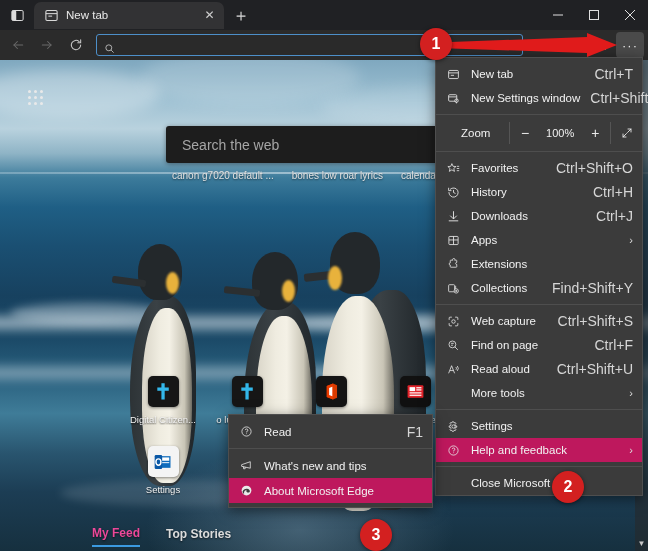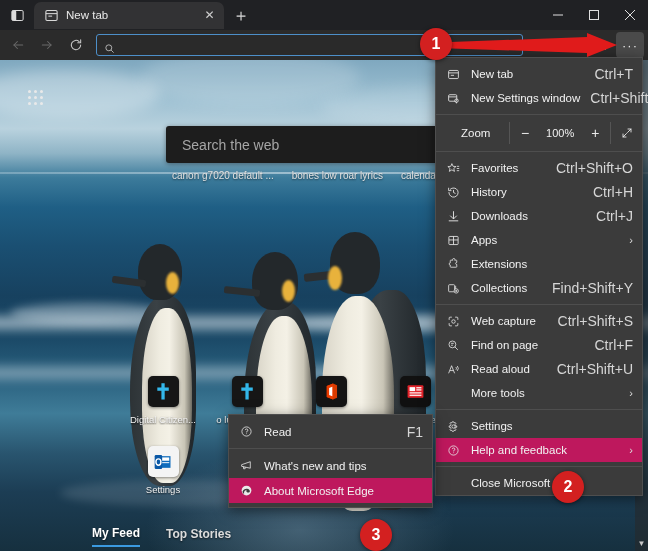--- a/index.html
+++ b/index.html
@@ -249,21 +249,21 @@
   }
 
   
   .feedbar {
     position: absolute; left: 0; top: 461px;
     width: 648px; height: 30px;
     display: flex; align-items: center;
     padding-left: 92px; gap: 26px;
   }
   .feed-tab {
-    font-size: 12px; color: #ffffff; font-weight: 700;
+    font-size: 12px; color: #ec4899; font-weight: 700;
     padding-bottom: 5px;
     text-shadow: 0 1px 2px rgba(0,0,0,.6);
   }
   .feed-tab.active { border-bottom: 2.5px solid #3b9ae1; }
   .feed-tab.dim { font-weight: 700; color: #dcdcdc; }
 
   
   .scrollbar {
     position: absolute; right: 0; top: 60px;
     width: 13px; height: 491px;

